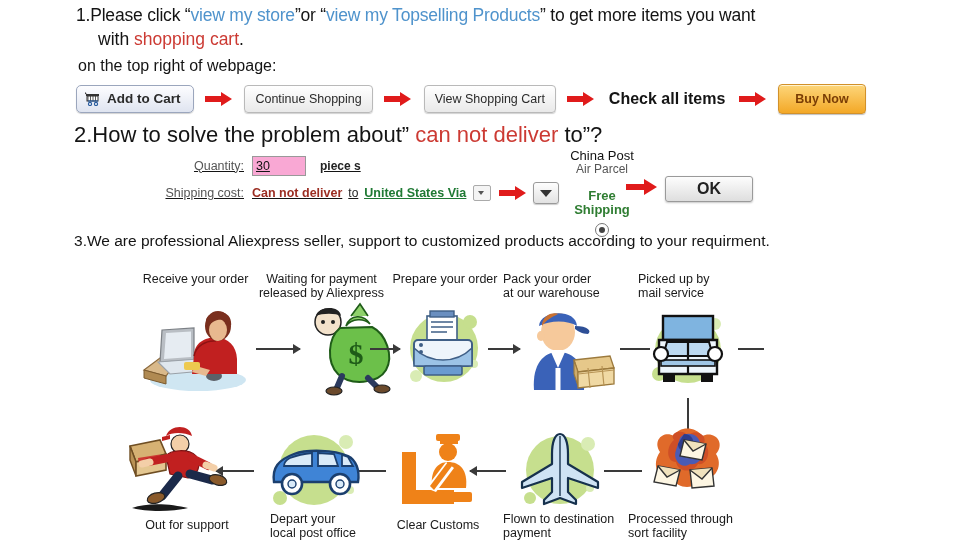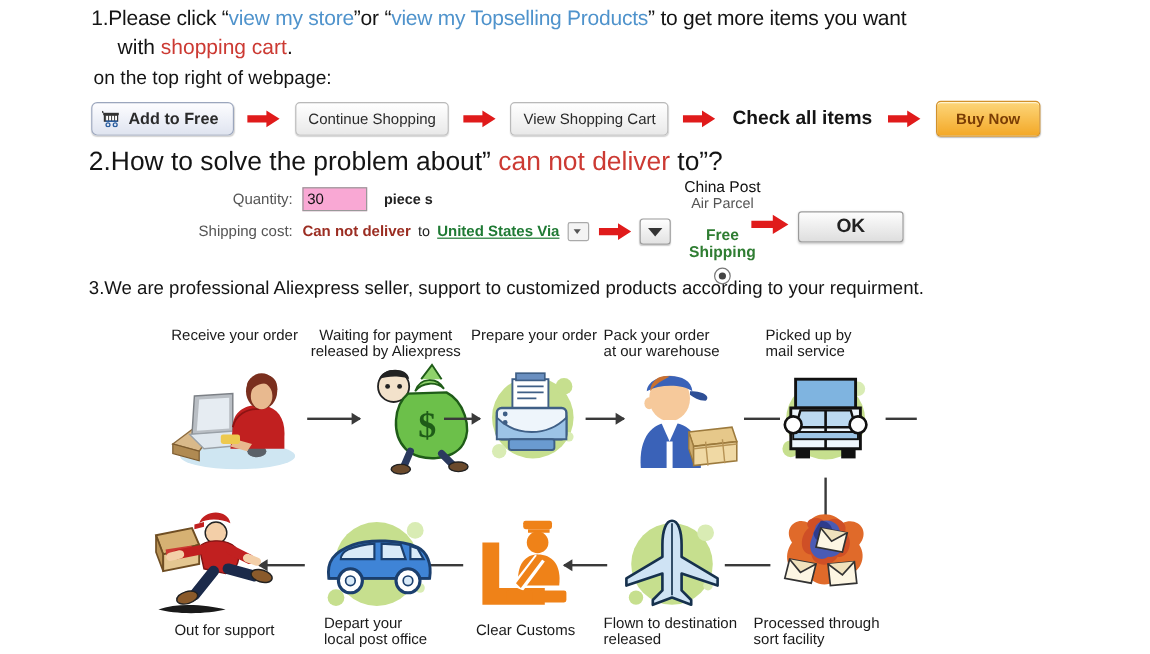--- a/index.html
+++ b/index.html
@@ -53,21 +53,21 @@
     border:1px solid #d2912a;
     color:#7a3d05;font-weight:bold;font-size:12.5px;
     border-radius:4px;
     padding:3px 16px;
     box-shadow:inset 0 1px 0 #fff3cf,0 1px 1px rgba(0,0,0,.25);
   }
   .arrow{display:inline-block;vertical-align:middle;margin:0 7px;}
   .chk-all{display:inline-block;vertical-align:middle;font-size:16px;font-weight:bold;margin:0 2px;}
 
   
-  .form-block{position:absolute;left:108px;top:155px;font-size:12.5px;}
+  .form-block{position:absolute;left:108px;top:155px;font-size:12.5px;text-decoration:underline;}
   .frow{display:flex;align-items:center;height:21px;margin-bottom:6px;}
   .flabel{color:#555;width:88px;text-align:right;margin-right:8px;font-size:12.5px;}
   .qty-input{
     width:46px;height:16px;line-height:16px;
     border:1px solid #999;background:#f9a8d4;
     font-size:12.5px;color:#111;
     padding:1px 3px;box-sizing:content-box;
     font-family:"Liberation Sans", sans-serif;
   }
   .pieces{margin-left:14px;font-weight:bold;font-size:12px;color:#222;}
@@ -162,21 +162,21 @@
       <span class="cart-ico">
         <svg width="17" height="14" viewBox="0 0 17 14">
           <rect x="1" y="2" width="13" height="2" fill="#333"></rect>
           <rect x="2" y="4" width="11" height="5" fill="#fff" stroke="#333" stroke-width="1"></rect>
           <path d="M3 4 L3 9 M5.5 4 L5.5 9 M8 4 L8 9 M10.5 4 L10.5 9" stroke="#333" stroke-width="0.8"></path>
           <path d="M1 2 L0.2 0.6" stroke="#333" stroke-width="1.2"></path>
           <circle cx="5" cy="12" r="1.6" fill="none" stroke="#2a5d9e" stroke-width="1.1"></circle>
           <circle cx="11" cy="12" r="1.6" fill="none" stroke="#2a5d9e" stroke-width="1.1"></circle>
           <path d="M3 9 L13 9" stroke="#2a5d9e" stroke-width="1.2"></path>
         </svg>
-      </span><span>Add to Free</span>
+      </span><span>Add to Cart</span>
     </span>
 
     <span class="arrow">
       <svg width="28" height="16" viewBox="0 0 28 16">
           <path d="M0 5 L16 5 L16 1 L27 8 L16 15 L16 11 L0 11 Z" fill="#e01b1b"></path>
         </svg>
     </span>
 
     <span class="btn">Continue Shopping</span>
 
@@ -478,18 +478,18 @@
 
         <path d="M6 86 C22 80 46 82 62 86 C46 90 20 90 6 86 Z" fill="#1a1a1a"></path>
       </svg>
     </div>
 
     <div class="cap" style="left:78px;top:256px;width:122px;">Out for support</div>
     <div class="cap" style="left:222px;top:250px;width:102px;white-space:pre-line;text-align:left;">Depart your
 local post office</div>
     <div class="cap" style="left:330px;top:256px;width:120px;">Clear Customs</div>
     <div class="cap" style="left:455px;top:250px;width:124px;white-space:pre-line;text-align:left;">Flown to destination
-released</div>
+payment</div>
     <div class="cap" style="left:580px;top:250px;width:120px;white-space:pre-line;text-align:left;">Processed through
 sort facility</div>
 
   </div>
 </div>
 
 </body></html>

